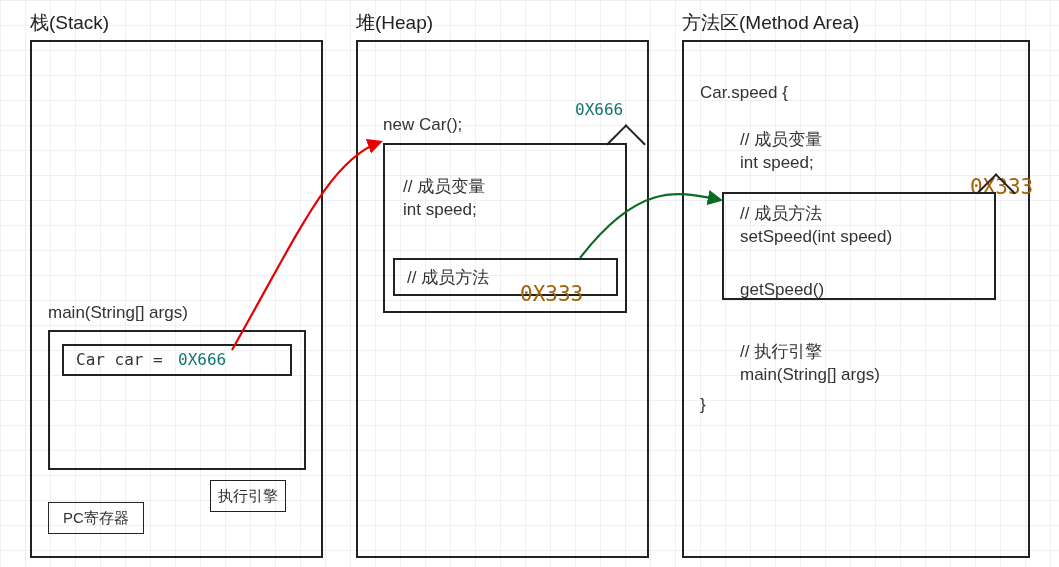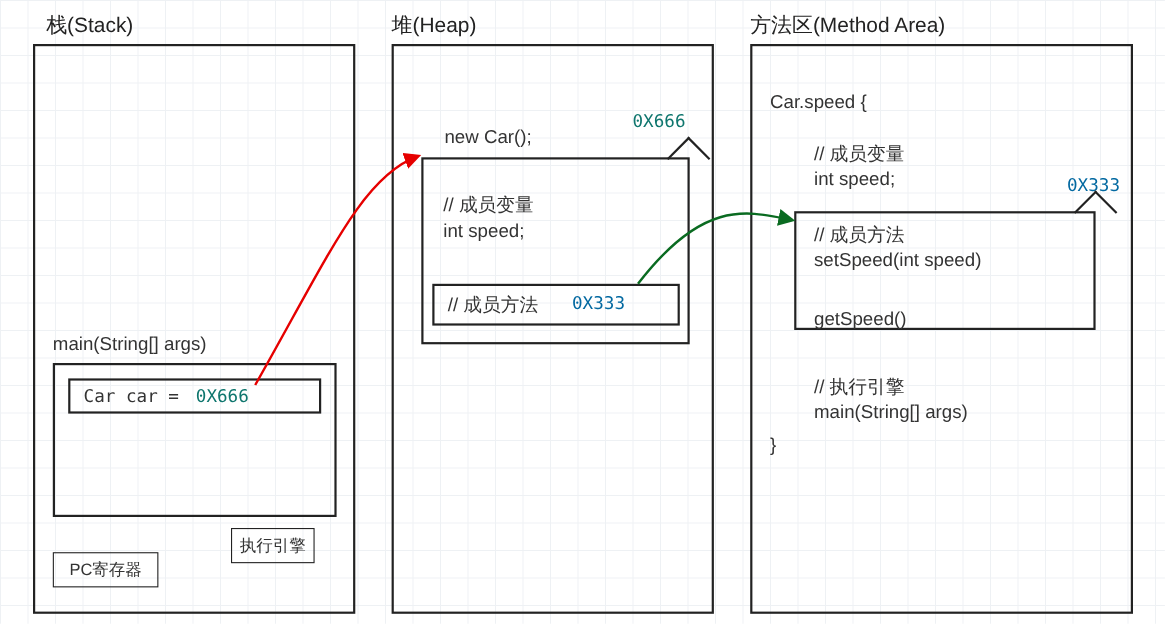--- a/index.html
+++ b/index.html
@@ -33,60 +33,60 @@
   .txt { position: absolute; }
   .small-box {
     position: absolute;
     border: 1.5px solid #222;
     font-size: 15px;
     display: flex;
     align-items: center;
     justify-content: center;
   }
   .addr-red { color: #0f766e; font-family: Menlo, Consolas, monospace; font-size: 16px; }
-  .addr-green { color: #0369a1; font-family: Menlo, Consolas, monospace; font-size: 16px; }
+  .addr-green { color: #a16207; font-family: Menlo, Consolas, monospace; font-size: 21px; margin-top: 16px; }
   .mono { font-family: Menlo, Consolas, monospace; font-size: 16px; }
   .pointer-tag {
     position: absolute;
     border: 2px solid #222;
     border-bottom: none;
     border-right: none;
     transform: rotate(45deg);
   }
   svg.arrows {
     position: absolute;
     top: 0; left: 0;
     width: 1059px; height: 567px;
     pointer-events: none;
   }
 </style>
 </head>
 <body>
 
-<div class="region-label" style="left:30px; top:10px;margin-left:12px;">栈(Stack)</div>
+<div class="region-label" style="left:30px; top:10px;">栈(Stack)</div>
 <div class="region-box" style="left:30px; top:40px; width:293px; height:518px;"></div>
 
 <div class="txt" style="left:48px; top:303px;">main(String[] args)</div>
 
 <div class="inner-box" style="left:48px; top:330px; width:258px; height:140px;"></div>
 <div class="inner-box" style="left:62px; top:344px; width:230px; height:32px;"></div>
 <div class="txt mono" style="left:76px; top:350px;">Car car =</div>
 <div class="txt addr-red" style="left:178px; top:350px;">0X666</div>
 
 <div class="small-box" style="left:48px; top:502px; width:96px; height:32px;text-align:center;">
   <span>PC寄存器</span>
 </div>
 <div class="small-box" style="left:210px; top:480px; width:76px; height:32px;">
   <span>执行引擎</span>
 </div>
 
 <div class="region-label" style="left:356px; top:10px;">堆(Heap)</div>
 <div class="region-box" style="left:356px; top:40px; width:293px; height:518px;"></div>
 
-<div class="txt" style="left:404px; top:115px;">new Car();</div>
+<div class="txt" style="left:383px; top:115px;">new Car();</div>
 <div class="txt addr-red" style="left:575px; top:100px;">0X666</div>
 
 <div class="inner-box" style="left:383px; top:143px; width:244px; height:170px;"></div>
 
 <div class="pointer-tag" style="left:612px; top:130px; width:28px; height:28px;"></div>
 
 <div class="txt" style="left:403px; top:175px;">// 成员变量</div>
 <div class="txt" style="left:403px; top:200px;">int speed;</div>
 
 <div class="inner-box" style="left:393px; top:258px; width:225px; height:38px;"></div>

